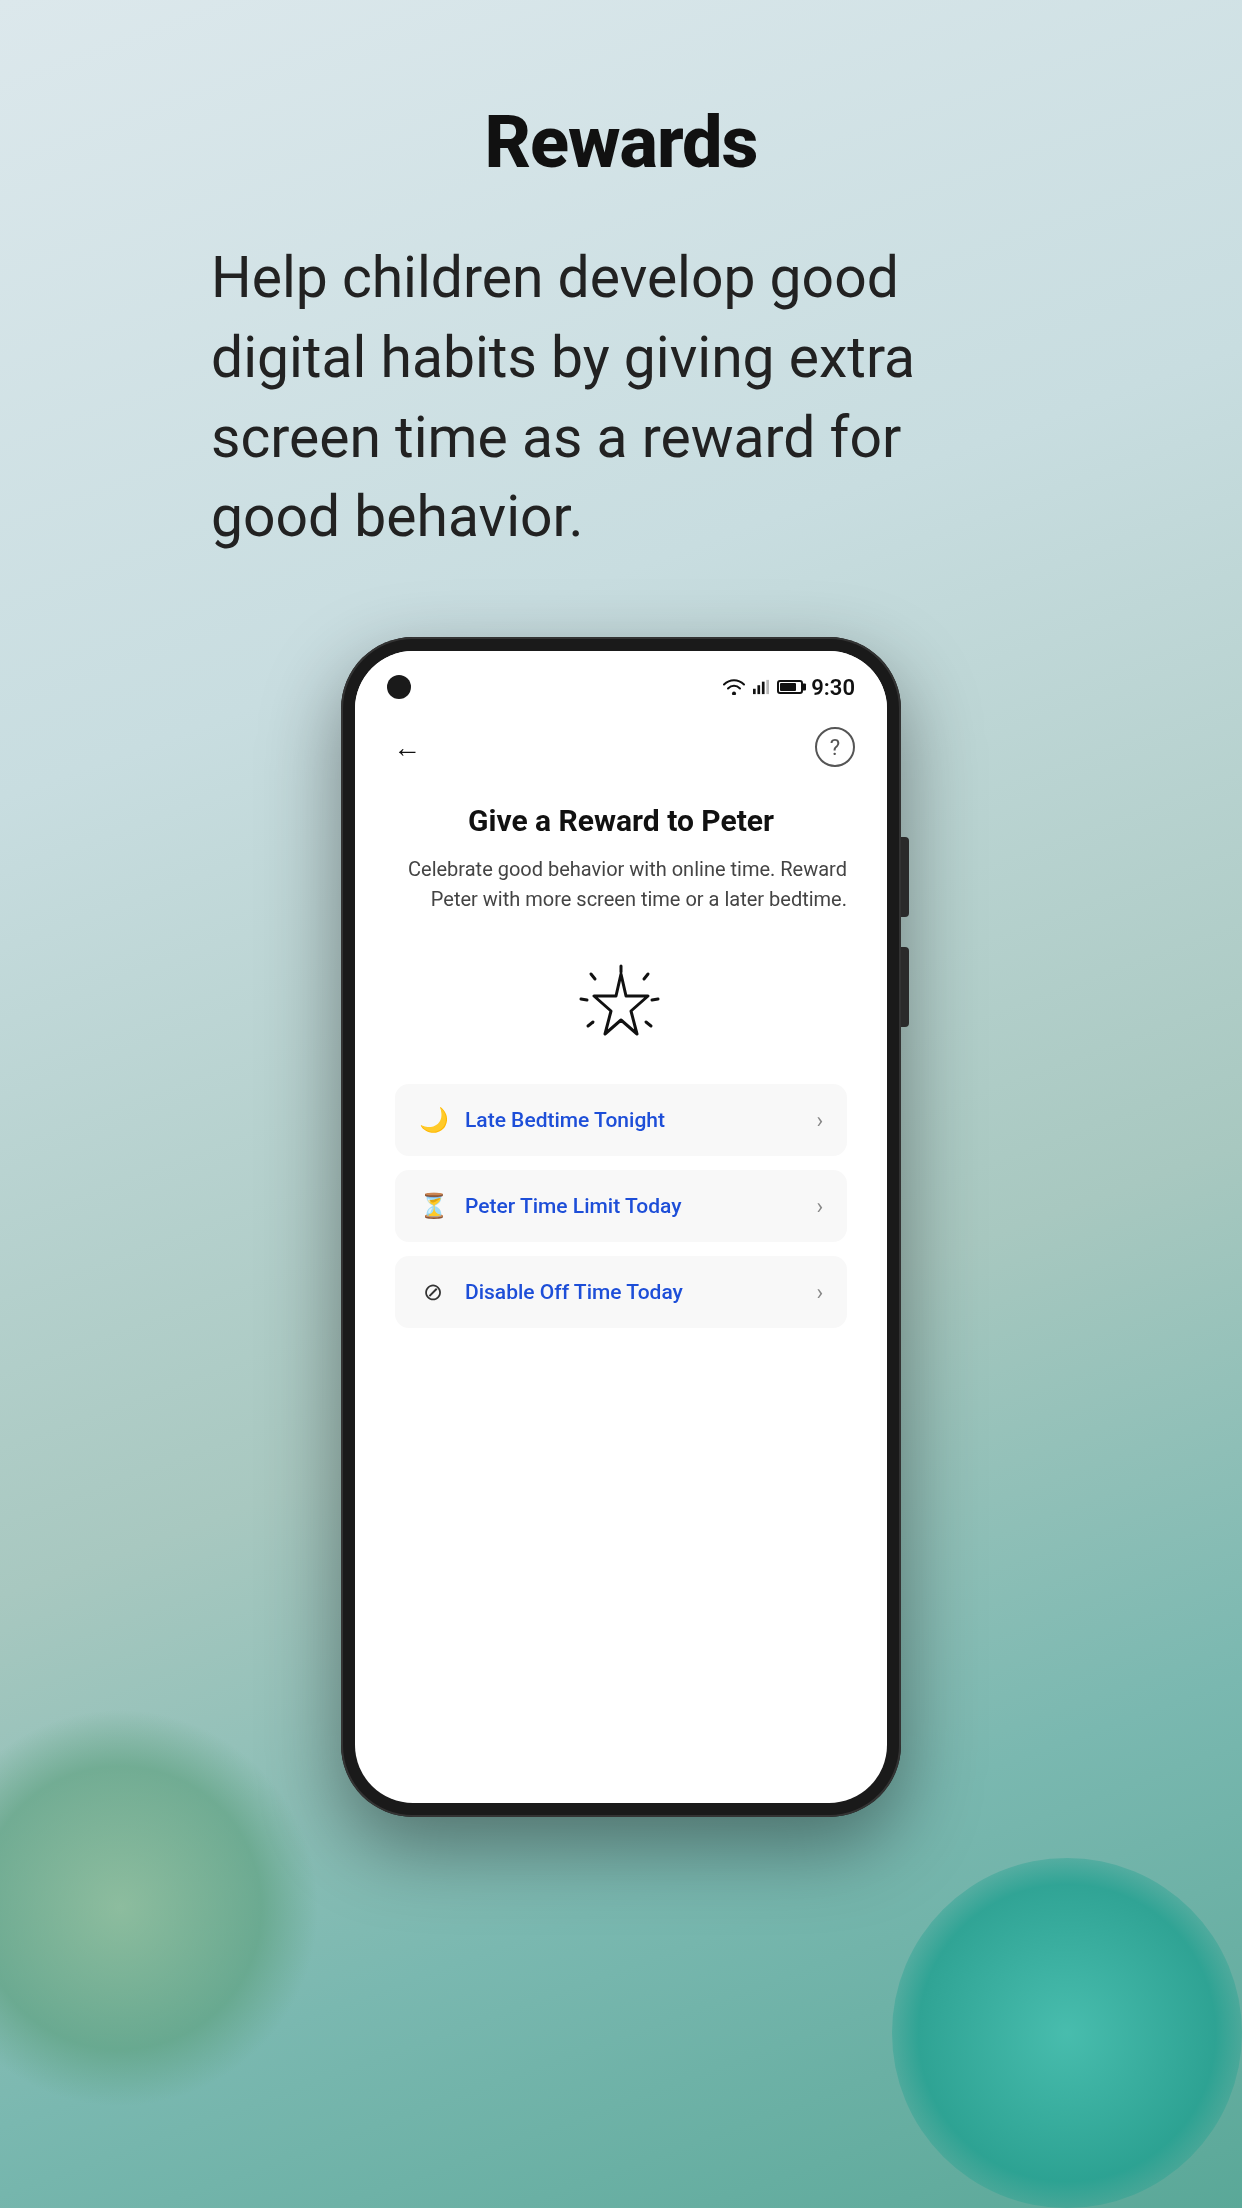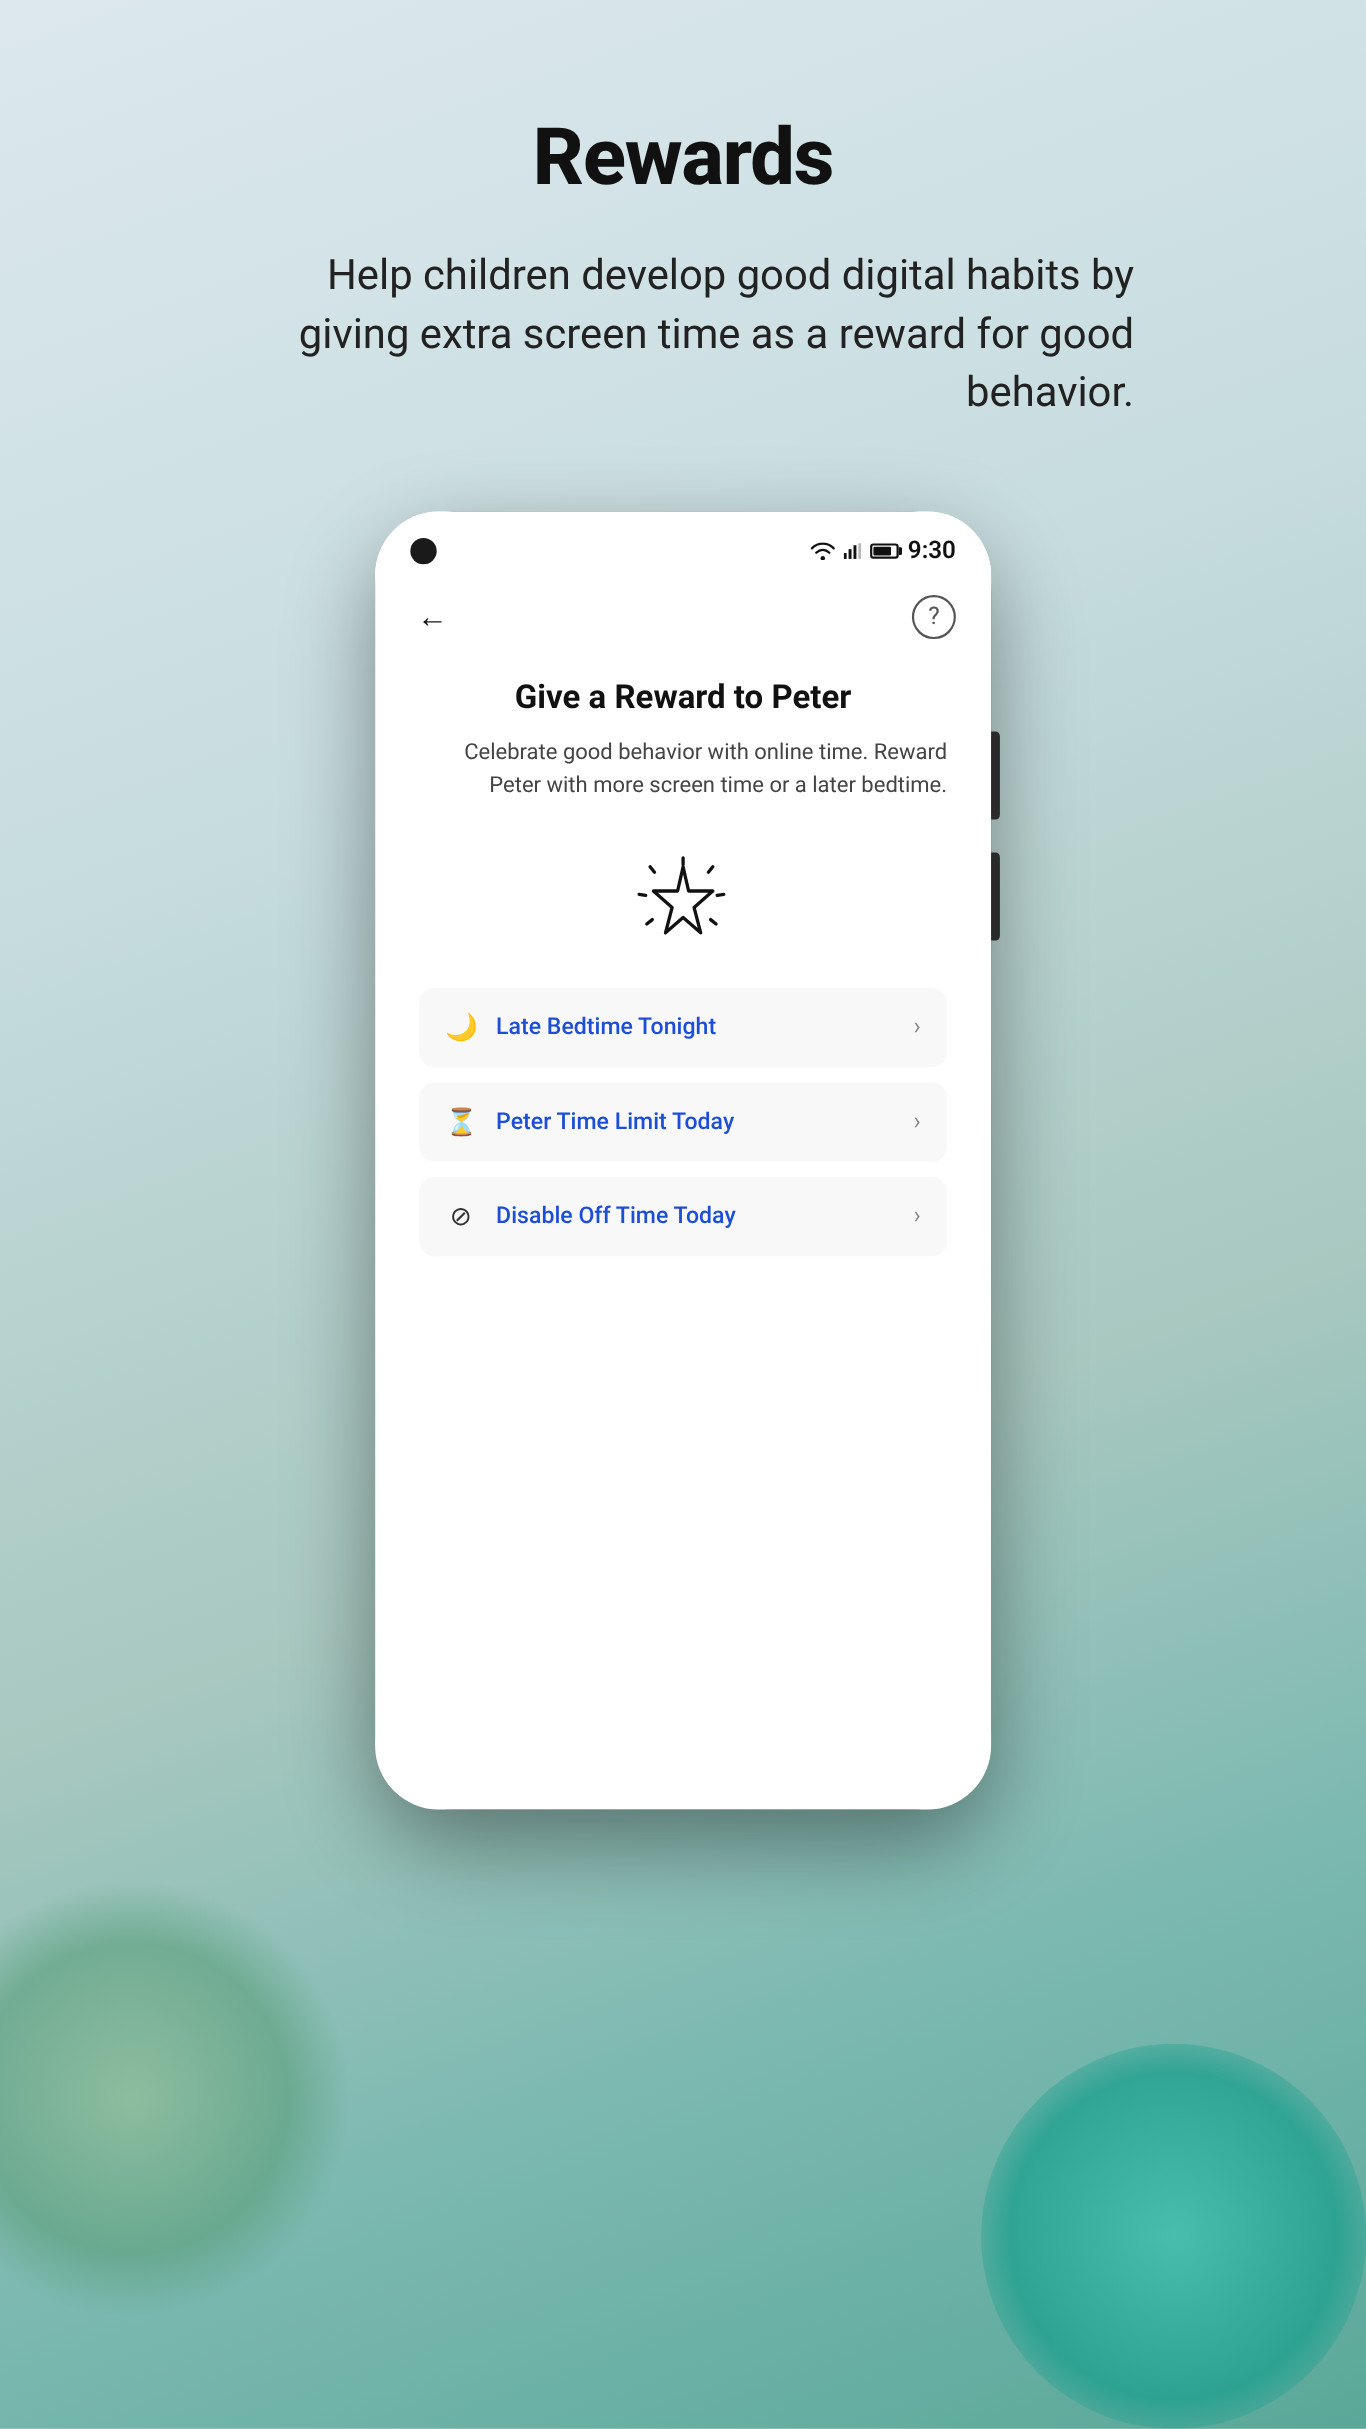--- a/index.html
+++ b/index.html
@@ -44,44 +44,45 @@
     .page-title {
       margin-top: 100px;
       font-size: 72px;
       font-weight: 800;
       color: #111;
       text-align: left;
       letter-spacing: -1px;
     }
 
     .page-subtitle {
-      margin-top: 40px;
-      font-size: 38px;
+      margin-top: 53px;
+      font-size: 57px;
       font-weight: 400;
       color: #222;
-      text-align: right;
+      text-align: left;
       line-height: 1.4;
       max-width: 900px;
       padding: 0 40px;
     }
 
     
     .phone-wrapper {
       margin-top: 80px;
       position: relative;
       z-index: 10;
       width: 560px;
       height: 1200px;
     }
 
     .phone-outer {
       width: 560px;
       height: 1180px;
       background: #1a1a1a;
       border-radius: 72px;
+      padding: 14px;
       box-shadow: 0 30px 80px rgba(0,0,0,0.4), inset 0 0 0 2px #333;
       position: relative;
     }
 
     
     .phone-outer::before {
       content: '';
       position: absolute;
       right: -8px;
       top: 200px;

